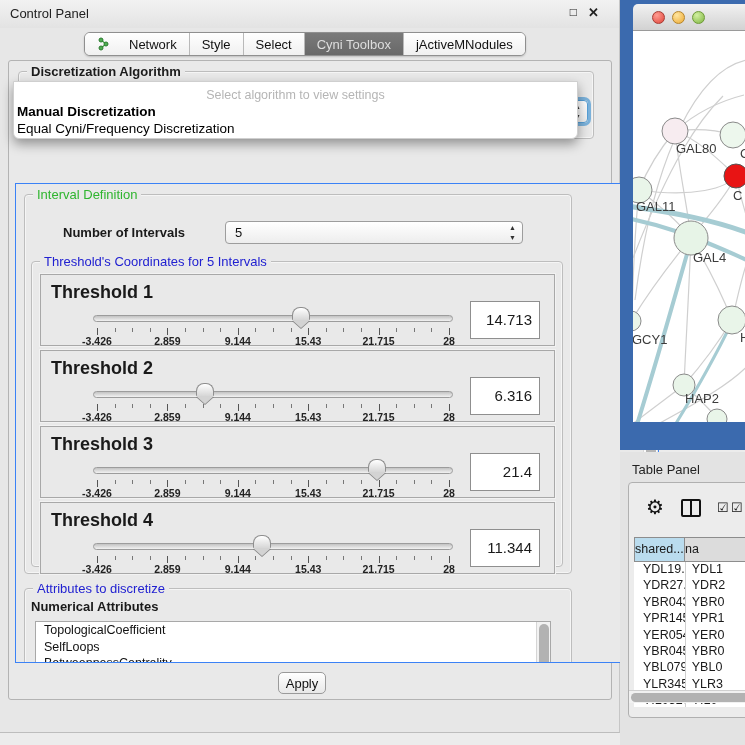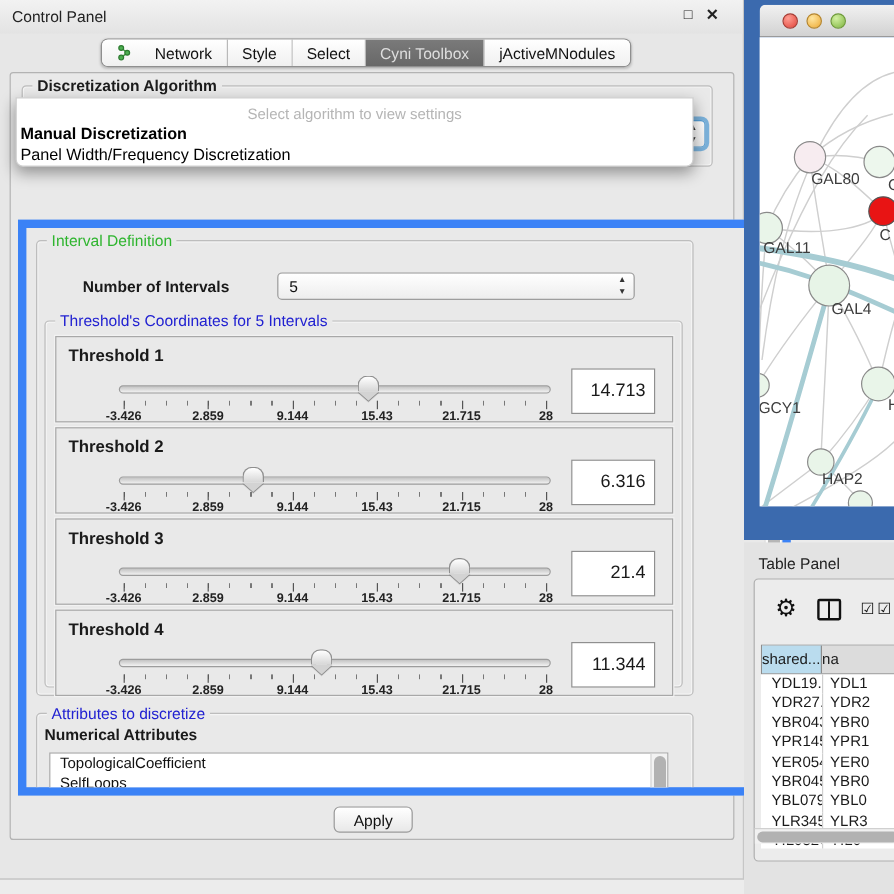--- a/index.html
+++ b/index.html
@@ -51,30 +51,30 @@
     border:1px solid #cfcfcf; border-radius:0 0 6px 6px; box-shadow:0 5px 12px rgba(0,0,0,.38);
     z-index:30; }
   .popup-hint { position:absolute; left:0; right:0; top:6px; text-align:center;
     color:#b5b5b5; font-size:12.5px; }
   .popup-opt { position:absolute; left:3px; font-size:13.5px; color:#000; }
   .popup-opt.sel { font-weight:bold; top:22px; }
   .popup-opt.o2 { top:39px; }
 
   
   .scroll-region { position:absolute; left:6px; top:122px; width:644px; height:480px;
-    border:7px solid #3b82f6; background:#e9e9e9; overflow:hidden; }
+    border:1px solid #3b82f6; background:#e9e9e9; overflow:hidden; }
   .vscroll { position:absolute; right:1px; top:1px; width:14px; height:478px;
     background:#fbfbfb; border-left:1px solid #d8d8d8; }
   .vscroll-thumb { position:absolute; left:2px; top:22px; width:10px; height:430px;
     background:#b6b6b6; border-radius:6px; }
 
   
   .thresh-panel { position:absolute; left:8px; width:515px; height:72px;
     background:#e9e9e9; border:1px solid #a8a8a8; box-shadow:0 0 0 1px #f2f2f2; }
-  .thresh-title { position:absolute; left:10px; top:7px; font-size:14px; font-weight:bold; }
+  .thresh-title { position:absolute; left:10px; top:7px; font-size:18px; font-weight:bold; }
   .slider-zone { position:absolute; left:52px; top:38px; width:360px; height:34px; }
   .track { position:absolute; left:0; right:0; top:2px; height:7px; border-radius:4px;
     background:linear-gradient(#c3c3c3,#f2f2f2); border:1px solid #9c9c9c; }
   .ticks { position:absolute; left:4px; right:4px; top:15px; height:7px;
     background:repeating-linear-gradient(to right,#777 0 1px,transparent 1px 17.6px); background-size:353px 4px; background-repeat:no-repeat; }
   .majtick { position:absolute; top:0; width:1px; height:7px; background:#555; }
   .tick-labels { position:absolute; left:4px; right:4px; top:22px; height:12px; }
   .tick-labels span { position:absolute; transform:translateX(-50%); font-size:10.5px;
     font-weight:bold; color:#222; white-space:nowrap; }
   .thumb { position:absolute; top:-6px; width:18px; height:21px; }
@@ -89,21 +89,21 @@
 
   
   .attr-list { position:absolute; left:10px; top:32px; width:516px; height:56px;
     background:#ffffff; border:1px solid #a8a8a8; overflow:hidden; font-size:12.5px; }
   .attr-item { padding:1px 0 1px 8px; line-height:14.5px; color:#111; }
   .list-vscroll { position:absolute; right:0; top:0; width:14px; height:100%;
     background:#f2f2f2; border-left:1px solid #d5d5d5; }
   .list-vthumb { position:absolute; left:2px; top:2px; width:10px; height:48px;
     background:#b2b2b2; border-radius:5px; }
 
-  .apply-btn { position:absolute; left:269px; top:611px; width:66px; height:22px;
+  .apply-btn { position:absolute; left:269px; top:611px; width:48px; height:22px;
     background:linear-gradient(#ffffff,#e8e8e8); border:1px solid #9a9a9a; border-radius:5px;
     font-size:13px; font-family:"Liberation Sans",sans-serif; color:#111; }
 
   
   .right-side { position:absolute; left:620px; top:0; width:125px; height:745px; overflow:hidden; }
   .net-window { position:absolute; left:0; top:0; width:135px; height:450px; background:#3b6aae; }
   .net-titlebar { position:absolute; left:13px; top:4px; right:-10px; height:27px;
     background:linear-gradient(#f1f1f1,#d2d2d2); border-bottom:1px solid #9a9a9a;
     border-radius:5px 5px 0 0; }
   .tl { position:absolute; top:7px; width:13px; height:13px; border-radius:50%; }
@@ -183,21 +183,21 @@
             <span>▲</span>
             <span>▼</span>
           </span>
       </div>
     </div>
 
 
     <div class="popup">
       <div class="popup-hint">Select algorithm to view settings</div>
       <div class="popup-opt sel">Manual Discretization</div>
-      <div class="popup-opt o2">Panel Width/Frequency Discretization</div>
+      <div class="popup-opt o2">Equal Cyni/Frequency Discretization</div>
     </div>
 
     <div class="scroll-region">
 
       <div class="groupbox" style="left:8px; top:10px; width:548px; height:380px;">
         <span class="group-label lbl-green">Interval Definition</span>
 
         <span style="position:absolute; left:38px; top:30px; font-size:13px; font-weight:bold;">Number of Intervals</span>
         <div class="combo" style="left:200px; top:26px; width:298px;">
           <span>5</span>

